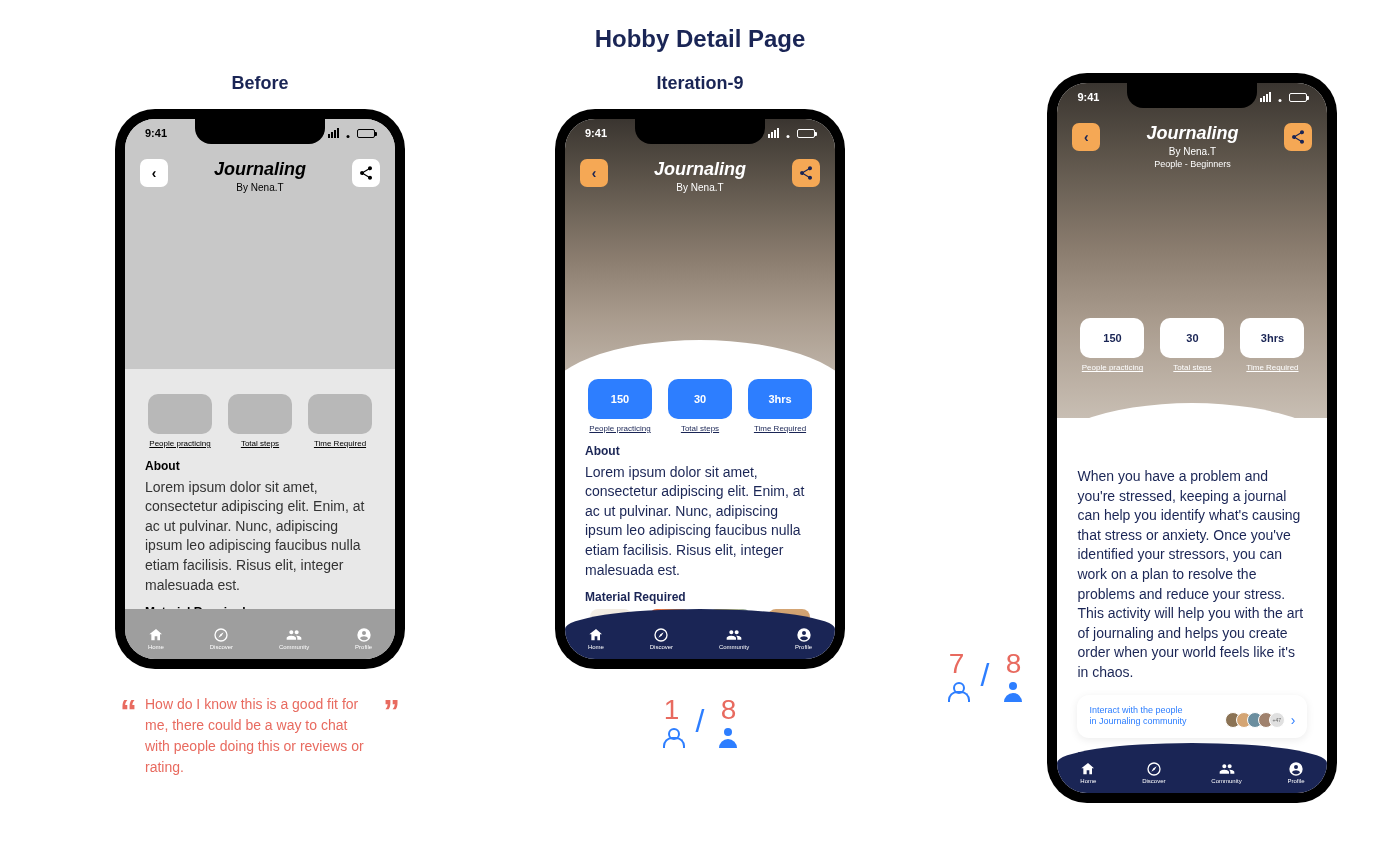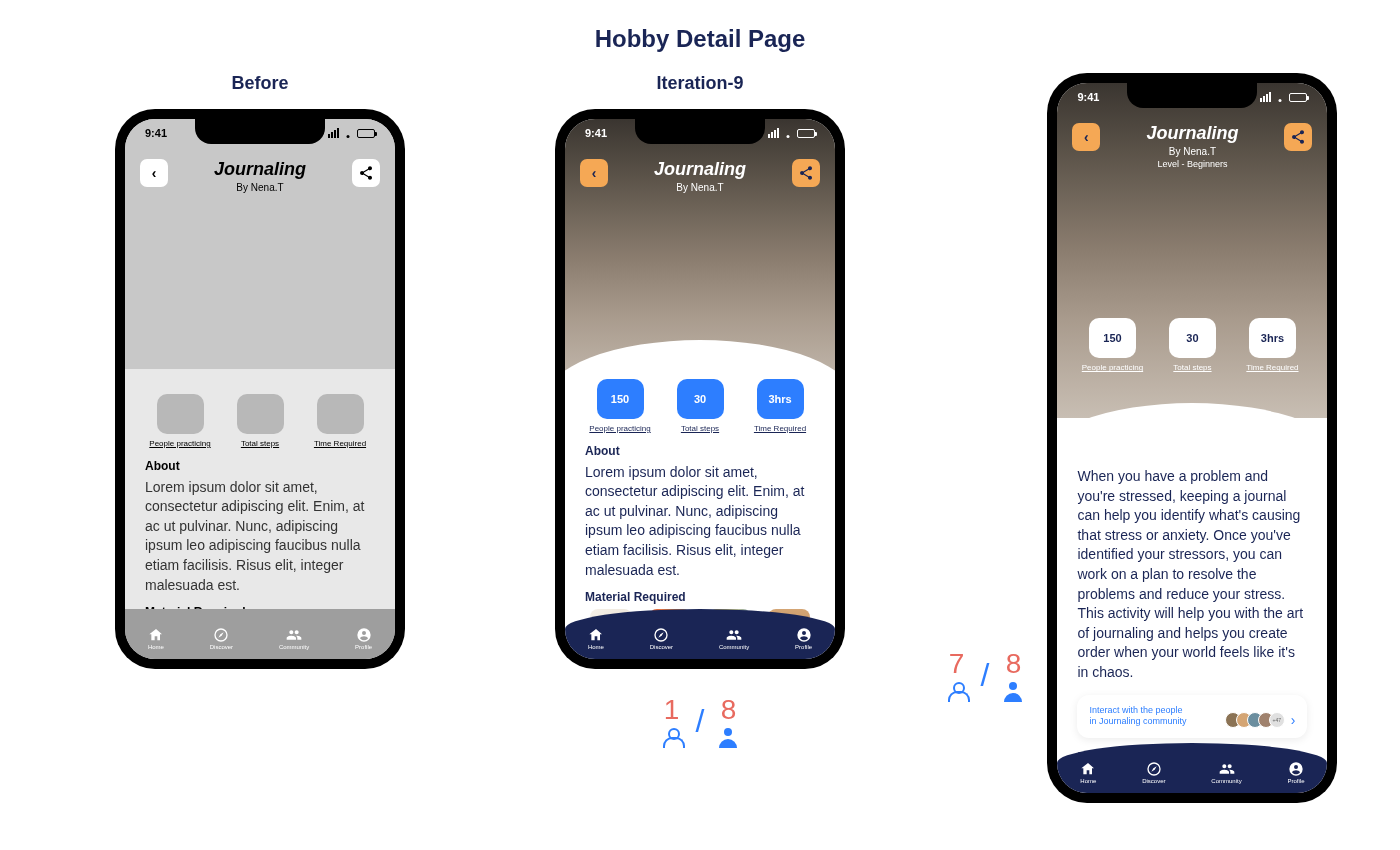--- a/index.html
+++ b/index.html
@@ -32,21 +32,21 @@
   .icon-btn.accent{background:#f5a855;color:#1a2555;}
   .title-block{text-align:center;color:#000;}
   .title-block.light{color:#fff;}
   .hobby-title{font-size:18px;font-weight:600;font-style:italic;}
   .byline{font-size:10px;margin-top:2px;}
   .level{font-size:9px;margin-top:2px;}
   .stats{display:flex;justify-content:space-around;padding:10px 15px 0;position:relative;z-index:10;}
   .stats.gray{margin-top:15px;}
   .stats.over{position:absolute;width:100%;bottom:45px;}
   .stat{text-align:center;width:70px;}
-  .stat-box{width:47px;height:40px;border-radius:10px;margin:0 auto 5px;display:flex;align-items:center;justify-content:center;font-size:11px;font-weight:700;}
+  .stat-box{width:64px;height:40px;border-radius:10px;margin:0 auto 5px;display:flex;align-items:center;justify-content:center;font-size:11px;font-weight:700;}
   .stat-box.gray{background:#b8b8b8;}
   .stat-box.blue{background:#2d7eff;color:#fff;}
   .stat-box.white{background:#fff;color:#1a2555;}
   .stat-lbl{font-size:8px;line-height:1.2;text-decoration:underline;}
   .stat-lbl.dark{color:#1a2555;}
   .stat-lbl.light{color:#fff;}
   .content{padding:10px 20px;}
   .sect-title{font-size:12px;font-weight:700;margin-bottom:5px;color:#000;}
   .sect-title.blue{color:#1a2555;}
   .about-text{font-size:14px;line-height:1.4;color:#333;}
@@ -192,20 +192,21 @@
             </div>
           <div class="nav-item">
               <svg viewBox="0 0 24 24">
                 <path d="M12 2a10 10 0 100 20 10 10 0 000-20zm0 4a3 3 0 110 6 3 3 0 010-6zm0 14c-2.5 0-4.7-1.3-6-3.2.1-2 4-3.1 6-3.1s5.9 1.1 6 3.1c-1.3 2-3.5 3.2-6 3.2z"></path>
               </svg>
               <span class="nav-lbl">Profile</span>
             </div>
         </div>
       </div>
     </div>
+    <div class="quote">How do I know this is a good fit for me, there could be a way to chat with people doing this or reviews or rating.</div>
   </div>
 
   <div class="col">
     <div class="col-title">Iteration-9</div>
     <div class="phone">
       <div class="notch"></div>
       <div class="screen">
         <div class="status-bar light">
           <span>9:41</span>
           <div class="status-right">
@@ -345,21 +346,21 @@
             <div class="wifi"></div>
             <div class="battery"></div>
           </div>
         </div>
         <div class="hero-img tall">
           <div class="hdr">
             <div class="icon-btn accent">‹</div>
             <div class="title-block light">
               <div class="hobby-title">Journaling</div>
               <div class="byline">By  Nena.T</div>
-              <div class="level">Level - Beginners</div>
+              <div class="level">People - Beginners</div>
             </div>
             <div class="icon-btn accent">
               <svg viewBox="0 0 24 24">
                       <path d="M18 16c-.8 0-1.5.3-2 .8l-7-4c0-.3.1-.5.1-.8s0-.5-.1-.8l7-4c.5.5 1.2.8 2 .8 1.7 0 3-1.3 3-3s-1.3-3-3-3-3 1.3-3 3c0 .3 0 .5.1.8l-7 4c-.5-.5-1.2-.8-2-.8-1.7 0-3 1.3-3 3s1.3 3 3 3c.8 0 1.5-.3 2-.8l7 4c0 .3-.1.5-.1.8 0 1.7 1.3 3 3 3s3-1.3 3-3-1.3-3-3-3z"></path>
                     </svg>
             </div>
           </div>
           <div class="stats over">
             <div class="stat">
                     <div class="stat-box white">150</div>

